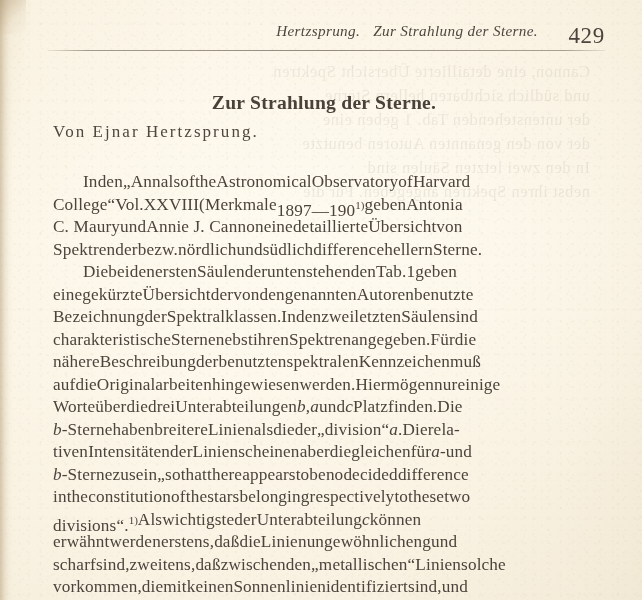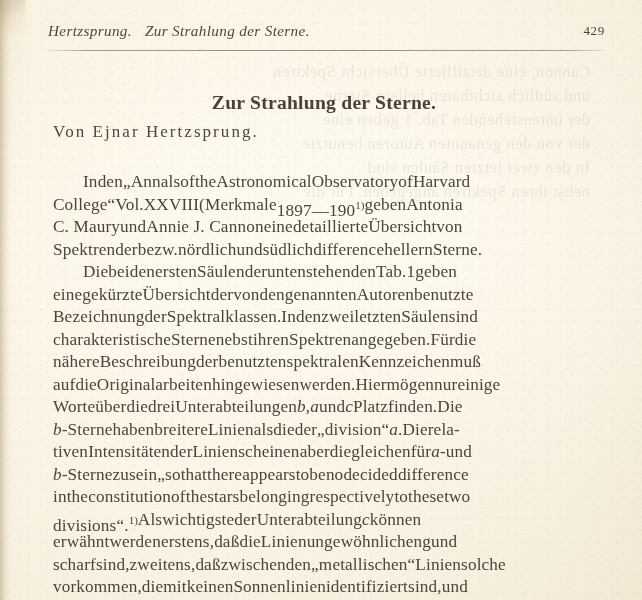--- a/index.html
+++ b/index.html
@@ -82,33 +82,33 @@
     left: 48px;
     top: 22px;
     width: 557px;
     height: 24px;
   }
   .rh-title {
     position: absolute;
     left: 0;
     top: 0;
     width: 490px;
-    text-align: left;
+    text-align: right;
     font-style: italic;
     font-size: 15.2px;
     letter-spacing: 0.35px;
     color: #4e473f;
     white-space: nowrap;
   }
   .rh-title .rh-author { margin-right: 13px; }
   .rh-folio {
     position: absolute;
     right: 0;
     top: 1px;
-    font-size: 13px;
+    font-size: 23px;
     letter-spacing: 0.7px;
     color: #4b443c;
   }
   .head-rule {
     position: absolute;
     left: 48px;
     top: 50px;
     width: 557px;
     height: 1px;
     background: linear-gradient(90deg, rgba(120,110,96,0.12) 0%, rgba(108,98,84,0.62) 7%, rgba(104,94,80,0.70) 50%, rgba(110,100,86,0.58) 93%, rgba(130,120,104,0.14) 100%);

